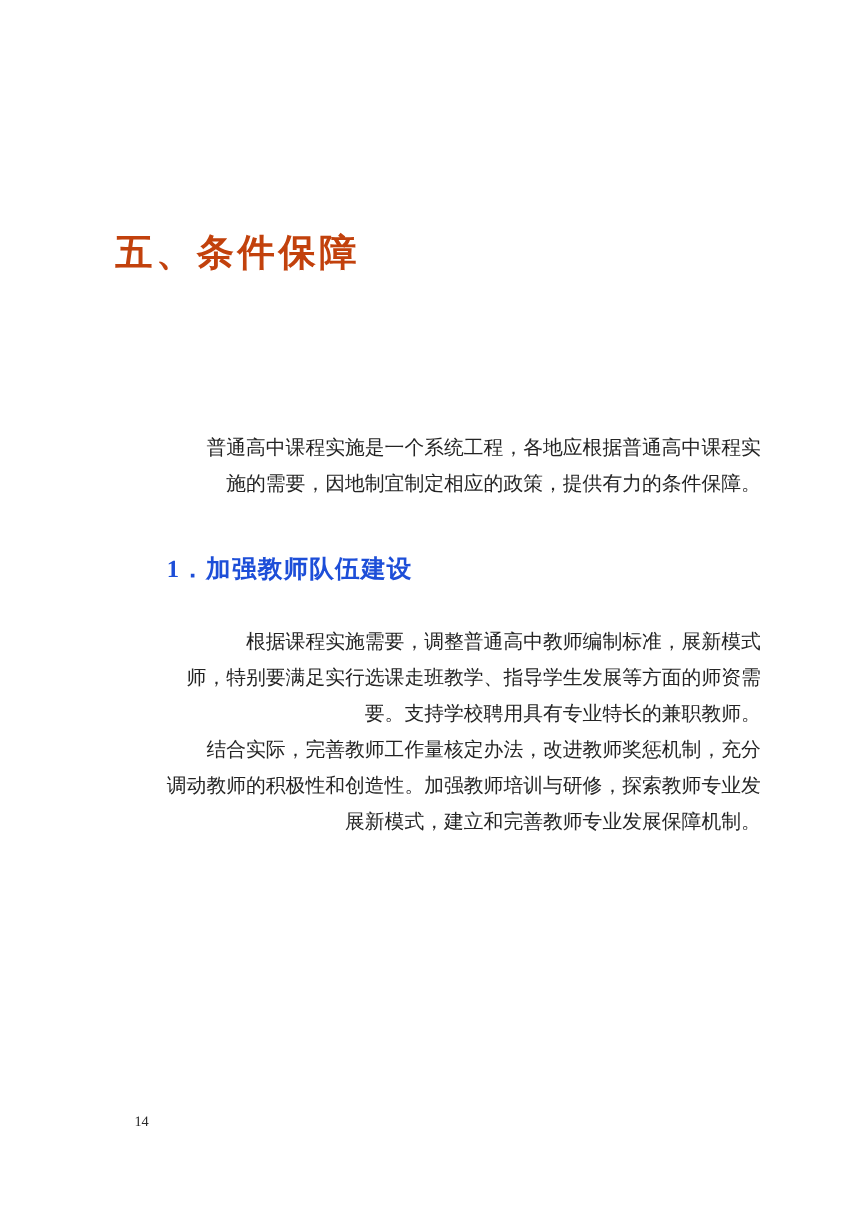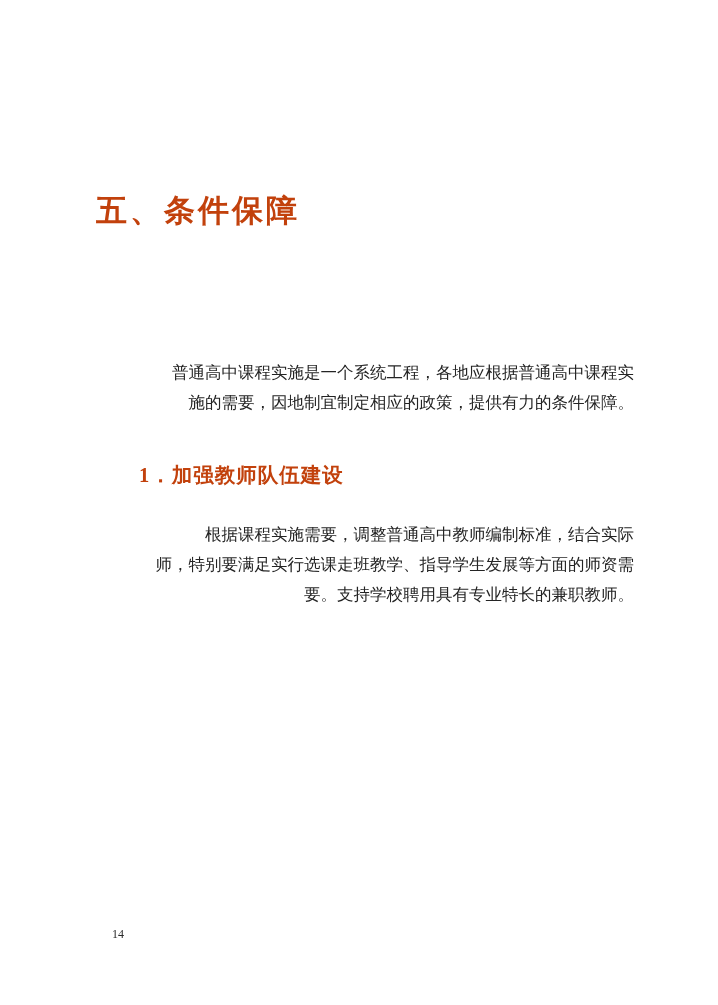--- a/index.html
+++ b/index.html
@@ -39,21 +39,21 @@
   }
   .intro-para   { top: 358px; }
   .sec1-para1   { top: 520px; }
   .sec1-para2   { top: 610px; }
   .sec2-para1   { top: 798px; }
   .section-heading {
     position: absolute;
     left: 139px;
     font-size: 20.5px;
     font-weight: bold;
-    color: #c2410c;
+    color: #1d4ed8;
     letter-spacing: 1px;
     line-height: 26px;
     white-space: nowrap;
   }
   .sec1-heading { top: 462px; }
   .sec2-heading { top: 742px; }
   .page-number {
     position: absolute;
     left: 112px;
     top: 924px;
@@ -67,22 +67,25 @@
 
 <div class="page">
 
   <h1 class="doc-title">五、条件保障</h1>
 
   <p class="body-para intro-para">普通高中课程实施是一个系统工程，各地应根据普通高中课程实
 施的需要，因地制宜制定相应的政策，提供有力的条件保障。</p>
 
   <h2 class="section-heading sec1-heading">1．加强教师队伍建设</h2>
 
-  <p class="body-para sec1-para1">根据课程实施需要，调整普通高中教师编制标准，结合实际
+  <p class="body-para sec1-para1">根据课程实施需要，调整普通高中教师编制标准，展新模式
 师，特别要满足实行选课走班教学、指导学生发展等方面的师资需
 要。支持学校聘用具有专业特长的兼职教师。</p>
 
+  <p class="body-para sec1-para2">结合实际，完善教师工作量核定办法，改进教师奖惩机制，充分
+调动教师的积极性和创造性。加强教师培训与研修，探索教师专业发
+展新模式，建立和完善教师专业发展保障机制。</p>
 
 
 
   <div class="page-number">14</div>
 
 </div>
 
 </body></html>

